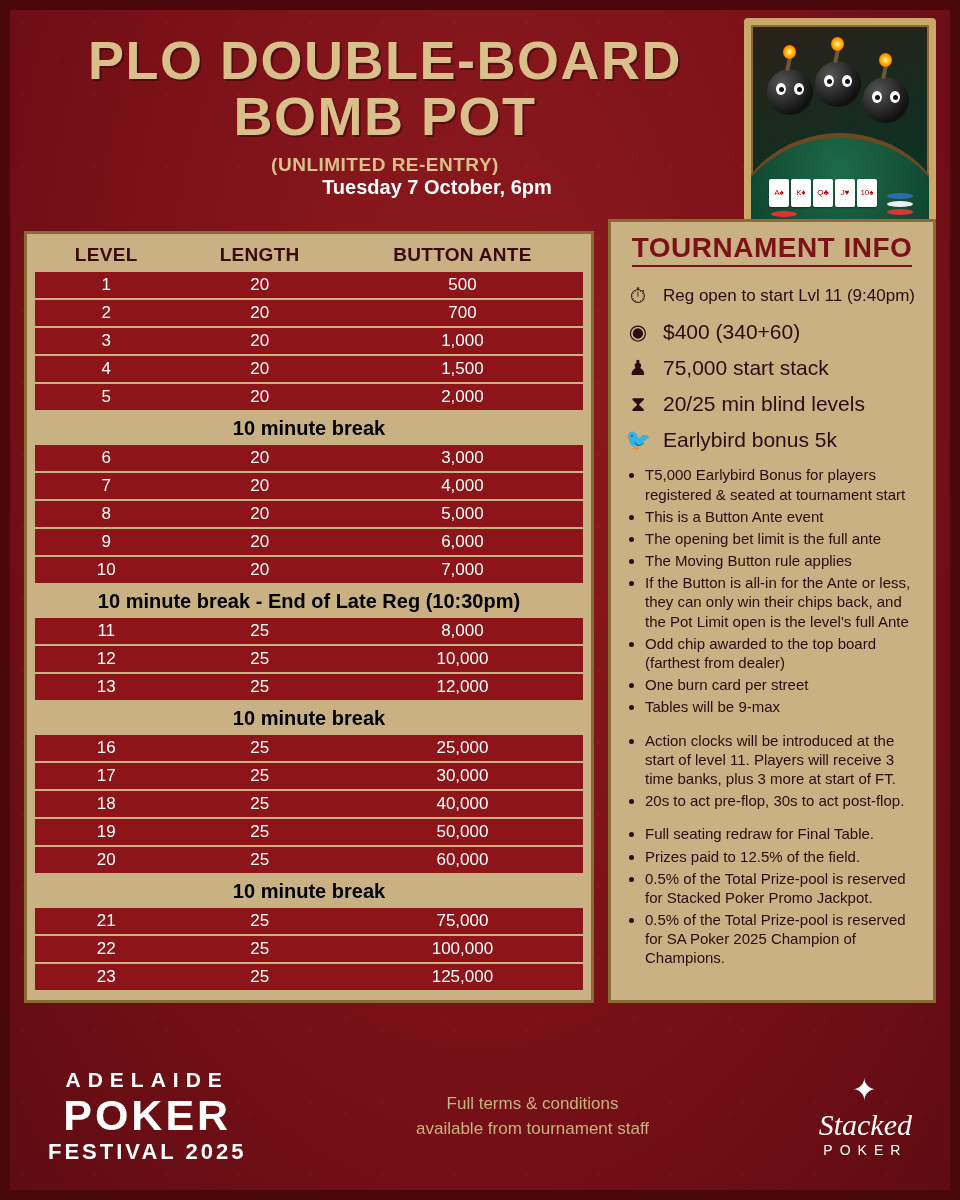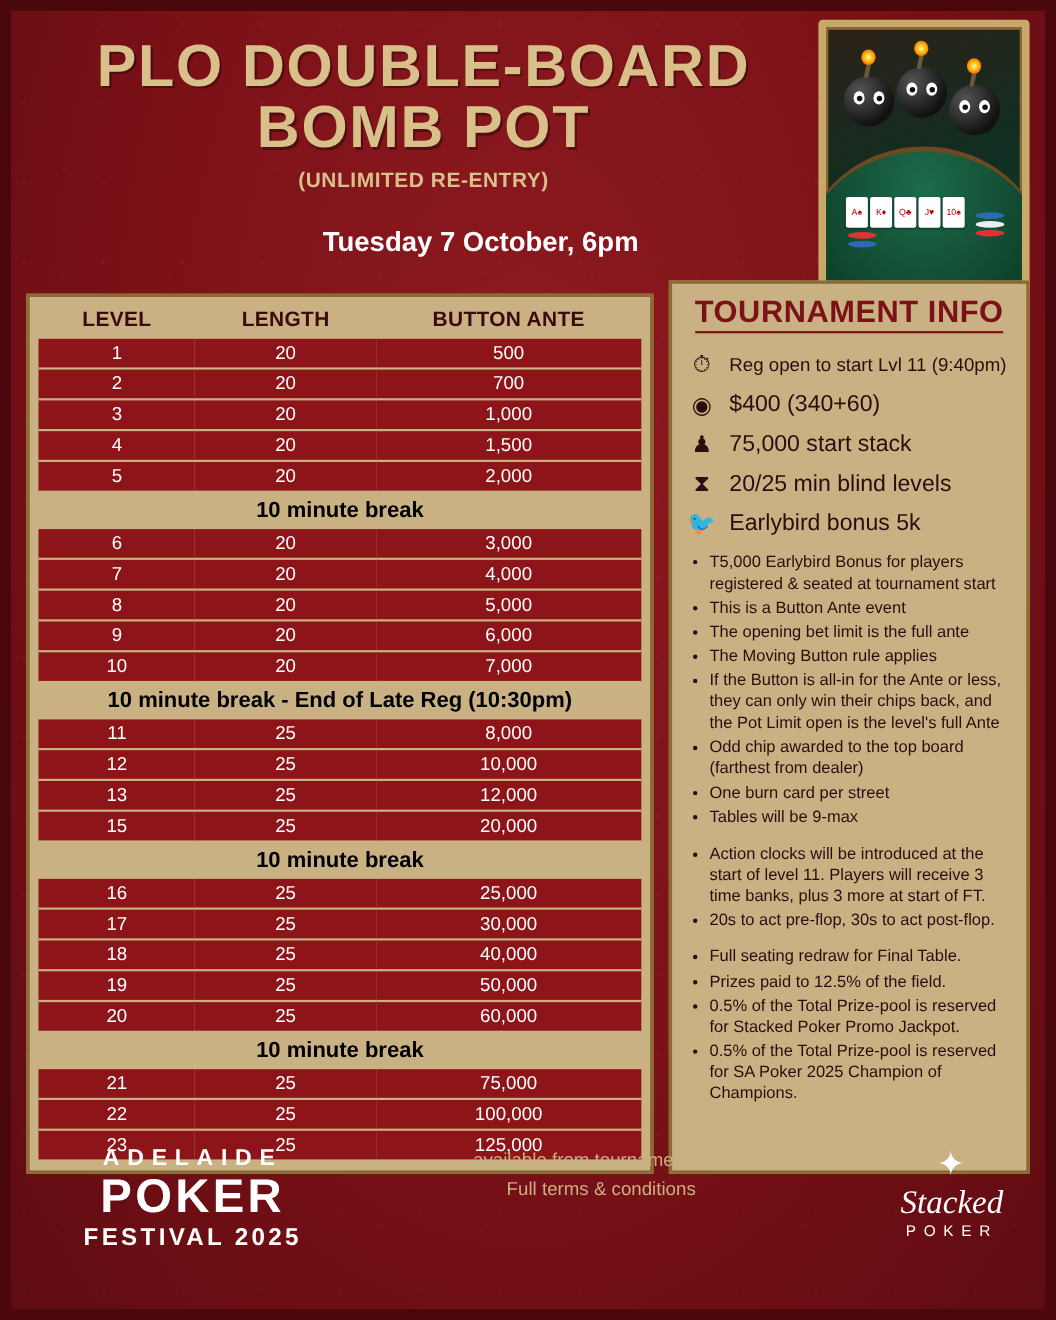--- a/index.html
+++ b/index.html
@@ -46,23 +46,22 @@
   .subtitle {
     color: #d9c08a;
     font-size: 19px;
     font-weight: bold;
     letter-spacing: .5px;
     margin-top: 10px;
     padding-right: 190px;
   }
   .datetime {
     color: #ffffff;
-    font-size: 25px;
-    font-weight: bold;
-    margin-top: 30px;
+    font-size: 20px;
+    font-weight: bold;
     padding-right: 86px;
   }
 
   .artwork {
     position: absolute;
     top: 8px; right: 14px;
     width: 192px; height: 248px;
     border: 7px solid #c9a96a;
     border-radius: 4px;
     background: linear-gradient(160deg, #2c2118 0%, #0f2f22 60%, #123a29 100%);
@@ -188,24 +187,23 @@
     margin-bottom: 3px;
   }
   ul.bullets.group2 { margin-top: 14px; }
   ul.bullets.group3 { margin-top: 14px; }
 
   
   .footer {
     position: absolute;
     left: 0; right: 0; bottom: 0;
     height: 148px;
-    display: flex; align-items: flex-start; justify-content: space-between;
+    display: flex; align-items: center; justify-content: space-between;
     padding: 0 38px;
     z-index: 2;
-    margin-left: 28px;
   }
   .apf { color:#fff; text-align:center; line-height: 1; }
   .apf .l1 { font-size: 21px; font-weight: bold; letter-spacing: 7px; }
   .apf .l2 { font-size: 43px; font-weight: bold; letter-spacing: 3px; margin-top: 4px; }
   .apf .l3 { font-size: 22px; font-weight: bold; letter-spacing: 3px; margin-top: 4px; }
   .terms { color: #c9b183; text-align: center; font-size: 17px; line-height: 1.5; }
   .stacked { color:#fff; text-align:center; line-height:1.1; }
   .stacked .sx { font-size: 30px; letter-spacing: 2px; }
   .stacked .sname { font-size: 30px; font-style: italic; font-family: Liberation Serif, serif; margin-top: 2px; }
   .stacked .spoker { font-size: 14px; letter-spacing: 7px; margin-top: 2px; }
@@ -332,25 +330,20 @@
             </tr>
             <tr>
               <td class="lvl">12</td>
               <td class="len">25</td>
               <td class="ante">10,000</td>
             </tr>
             <tr>
               <td class="lvl">13</td>
               <td class="len">25</td>
               <td class="ante">12,000</td>
-            </tr>
-            <tr>
-              <td class="lvl">15</td>
-              <td class="len">25</td>
-              <td class="ante">20,000</td>
             </tr>
             <tr class="break">
               <td colspan="3">10 minute break</td>
             </tr>
             <tr>
               <td class="lvl">16</td>
               <td class="len">25</td>
               <td class="ante">25,000</td>
             </tr>
             <tr>
@@ -444,22 +437,22 @@
     </div>
   </div>
 
   <div class="footer">
     <div class="apf">
       <div class="l1">ADELAIDE</div>
       <div class="l2">POKER</div>
       <div class="l3">FESTIVAL 2025</div>
     </div>
     <div class="terms">
+      <div>Full terms &amp; conditions</div>
       <div>available from tournament staff</div>
-      <div>Full terms &amp; conditions</div>
     </div>
     <div class="stacked">
       <div class="sx">✦</div>
       <div class="sname">Stacked</div>
       <div class="spoker">POKER</div>
     </div>
   </div>
 </div>
 
 </body></html>

